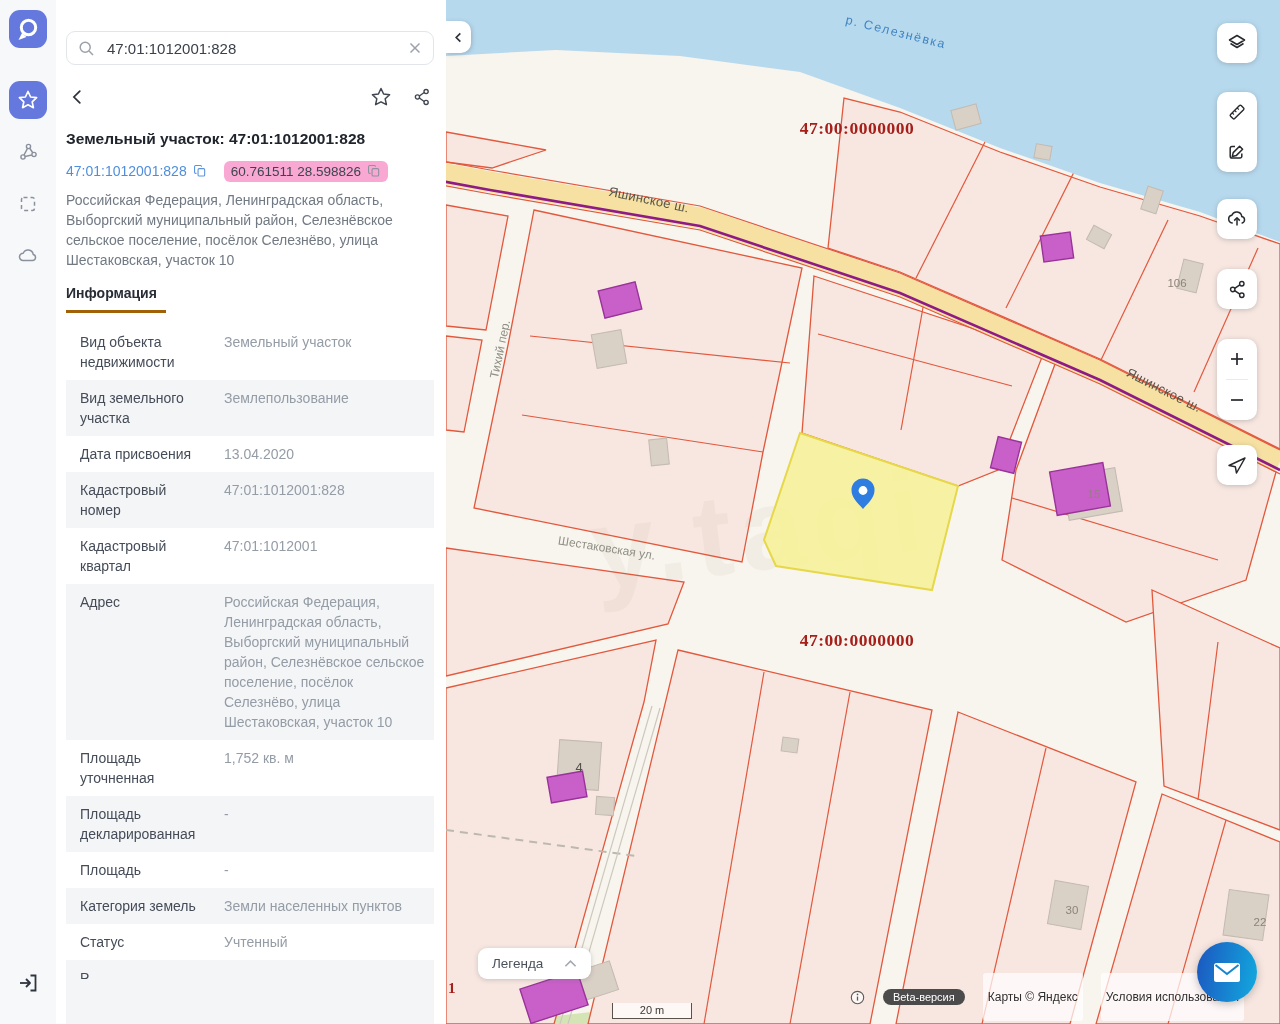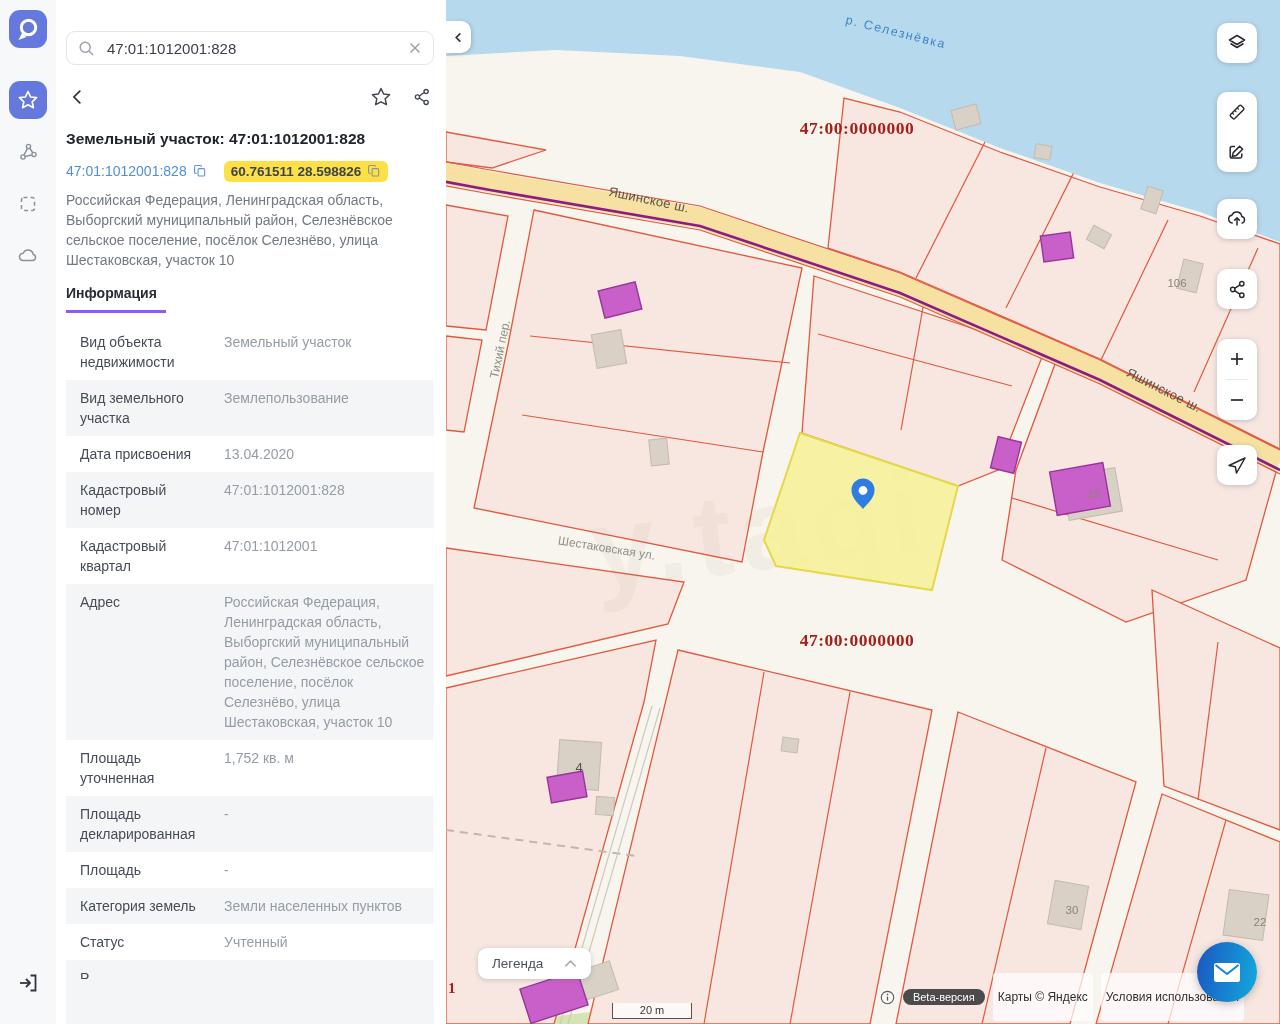--- a/index.html
+++ b/index.html
@@ -18,42 +18,42 @@
   .searchbox{margin-top:23px;height:32px;border:1px solid #e2e5ea;border-radius:9px;display:flex;align-items:center;padding:0 10px;gap:9px;background:#fff;}
   .searchbox input{border:none;outline:none;flex:1;font-size:15px;color:#3b414b;font-family:inherit;background:transparent;}
   .actions{margin-top:20px;display:flex;align-items:center;}
   .actions .spacer{flex:1;}
   .iconbtn{width:24px;height:24px;display:flex;align-items:center;justify-content:center;cursor:pointer;}
   .actions .iconbtn + .iconbtn{margin-left:17px;}
   .ptitle{margin-top:21px;font-size:15.5px;font-weight:700;color:#20242c;}
   .chips{margin-top:12px;display:flex;align-items:center;gap:10px;}
   .chip{display:flex;align-items:center;gap:6px;font-size:14px;border-radius:6px;padding:3px 7px;}
   .chip.link{color:#4f8ede;padding-left:0;}
-  .chip.grey{background:#fde047;color:#3e444e;font-size:13.5px;font-weight:bold;}
+  .chip.grey{background:#f9a8d4;color:#3e444e;font-size:13.5px;}
   .addr{margin-top:8px;font-size:14px;line-height:20px;color:#70ななaz;}
   .addr{color:#717983;}
-  .tab{margin-top:15px;display:inline-block;font-size:14px;font-weight:700;color:#272c35;padding:0 4px 9px 0;border-bottom:3px solid #8b5cf6;min-width:96px;}
+  .tab{margin-top:15px;display:inline-block;font-size:14px;font-weight:700;color:#272c35;padding:0 4px 9px 0;border-bottom:3px solid #a16207;min-width:96px;}
   .itable{margin-top:11px;}
   .irow{display:flex;padding:8px 8px 8px 14px;font-size:14px;line-height:20px;}
   .irow:nth-child(even){background:#f4f5f7;}
   .ilabel{width:130px;flex:none;color:#454c58;}
   .ivalue{flex:1;color:#949ca6;padding-left:14px;}
   .partialrow{height:76px;}
   .clip{height:11px;overflow:hidden;}
 
   
   .map{position:absolute;left:446px;top:0;width:834px;height:1024px;background:#f8f5ee;overflow:hidden;}
   .map svg.canvas{position:absolute;left:0;top:0;}
   .collapse{position:absolute;left:0;top:21px;width:25px;height:32px;background:#fff;border-radius:0 10px 10px 0;box-shadow:1px 1px 4px rgba(60,64,67,.25);display:flex;align-items:center;justify-content:center;font-size:15px;color:#2c3139;z-index:5;}
   .mc{position:absolute;left:771px;width:40px;background:#fff;border-radius:10px;box-shadow:0 1px 5px rgba(95,99,104,.35);display:flex;flex-direction:column;align-items:center;z-index:5;}
   .mcbtn{width:40px;height:40px;display:flex;align-items:center;justify-content:center;cursor:pointer;}
   .zoomdiv{width:22px;height:1px;background:#e8eaed;}
   .legend{position:absolute;left:32px;top:948px;background:#fff;border-radius:9px;box-shadow:0 1px 5px rgba(95,99,104,.3);display:flex;align-items:center;gap:21px;padding:8px 14px;font-size:13.5px;color:#4b515b;z-index:5;}
   .scalebar{position:absolute;left:166px;top:1003px;width:78px;height:15px;border:1px solid #57534b;border-top:none;background:rgba(255,255,255,.68);font-size:11px;color:#3b3933;text-align:center;line-height:14px;z-index:4;}
-  .attrib{position:absolute;right:36px;bottom:3px;display:flex;align-items:center;gap:8px;z-index:4;font-size:12px;color:#2f2f2f;}
+  .attrib{position:absolute;right:36px;bottom:3px;display:flex;align-items:center;gap:18px;z-index:4;font-size:12px;color:#2f2f2f;}
   .attrib .wchip{background:rgba(255,255,255,.72);padding:17px 5px;border-radius:3px;white-space:nowrap;}
   .beta{background:#4b4b4b;color:#fff;font-size:11px;padding:2px 10px;border-radius:9px;white-space:nowrap;}
   .chat{position:absolute;left:751px;top:942px;width:60px;height:60px;border-radius:50%;background:linear-gradient(100deg,#1b5ec2 10%,#13a2dc 90%);box-shadow:0 2px 8px rgba(0,0,0,.25);display:flex;align-items:center;justify-content:center;z-index:6;}
 
   .lbl-quarter{font-family:"Liberation Serif","DejaVu Serif",serif;font-weight:700;font-size:17.5px;fill:#a61f1a;letter-spacing:.5px;}
   .lbl-river{fill:#4084c1;font-size:12.5px;letter-spacing:1.6px;}
   .lbl-road{fill:#56554a;font-size:13px;letter-spacing:.3px;}
   .lbl-street{fill:#8f8f85;font-size:12px;}
   .lbl-house{fill:#8d8478;font-size:11.5px;}
   .lbl-house-dark{fill:#53514a;font-size:13px;}

